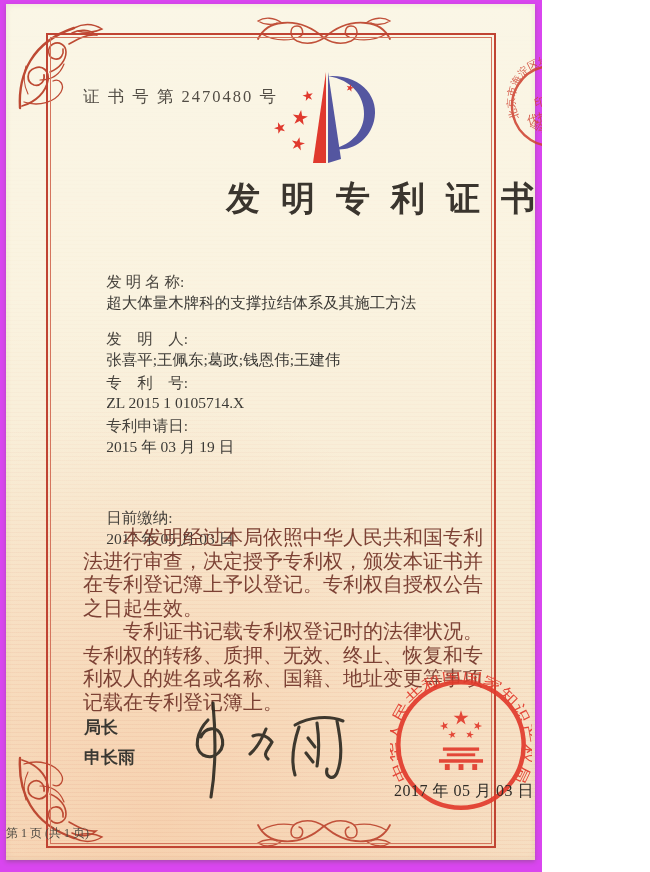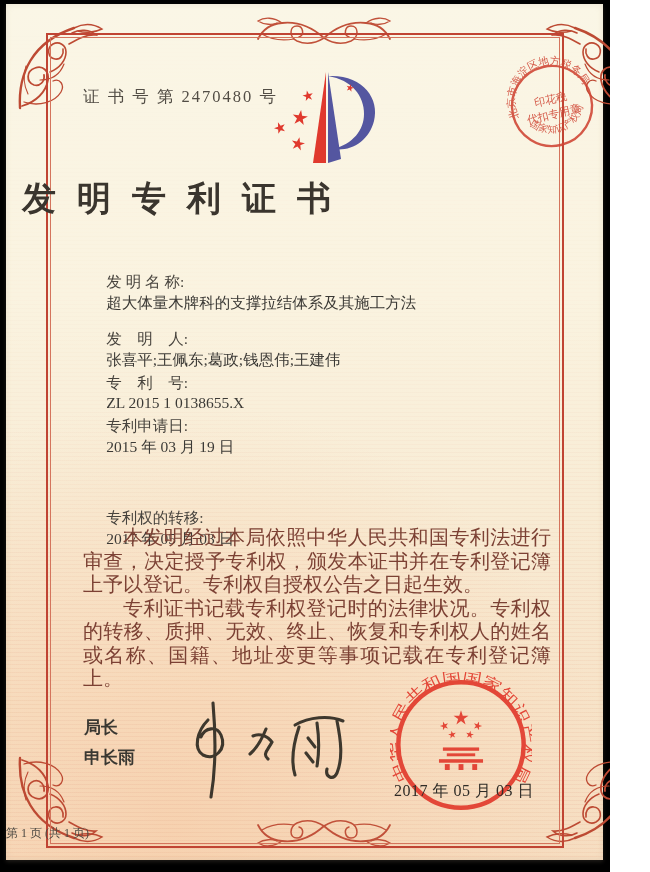--- a/index.html
+++ b/index.html
@@ -1,35 +1,35 @@
 <!DOCTYPE html>
 <html><head>
 <meta charset="utf-8">
 <style>
   html,body{margin:0;padding:0;background:#ffffff;}
-  .page{position:relative;width:610px;height:872px;overflow:hidden;background:#000000;
+  .page{position:relative;width:542px;height:872px;overflow:hidden;background:#d946ef;
         font-family:"Liberation Serif","DejaVu Serif",serif;text-decoration:underline;}
   .paper{position:absolute;left:6px;top:4px;right:7px;bottom:12px;
          background:
            radial-gradient(120% 80% at 28% 96%, rgba(247,199,160,.55), rgba(247,199,160,0) 62%),
            linear-gradient(180deg,#faf6e6 0%,#faf3e0 34%,#f8ecd5 58%,#f7e3c8 82%,#f6dec2 100%);
          box-shadow:0 2px 4px rgba(90,80,70,.35), inset 0 0 6px rgba(160,140,110,.18);}
   .texture{position:absolute;inset:0;pointer-events:none;
          background:repeating-linear-gradient(180deg, rgba(222,120,92,.10) 0 1px, rgba(0,0,0,0) 1px 4px);
          -webkit-mask-image:linear-gradient(180deg,rgba(0,0,0,0) 0%,rgba(0,0,0,.2) 40%,rgba(0,0,0,.8) 75%,rgba(0,0,0,.9) 100%);
          mask-image:linear-gradient(180deg,rgba(0,0,0,0) 0%,rgba(0,0,0,.2) 40%,rgba(0,0,0,.8) 75%,rgba(0,0,0,.9) 100%);}
   .inner-border{position:absolute;inset:29px 39px 12px 40px;border:2px solid #c04433;pointer-events:none;}
   .inner-border::before{content:"";position:absolute;inset:2px;border:1px solid #d4745c;}
   .ornaments{position:absolute;inset:0;pointer-events:none;}
 
   .cert-no{position:absolute;left:77px;top:82px;font-size:16.5px;letter-spacing:2px;color:#524d45;}
   .logo{position:absolute;left:256px;top:62px;width:135px;height:112px;}
   .tax-stamp{position:absolute;left:486px;top:42px;width:120px;height:120px;transform:rotate(-13deg);opacity:.88;}
 
-  .title{position:absolute;left:16px;right:0;top:172px;text-align:left;}
+  .title{position:absolute;left:0;right:0;top:172px;text-align:right;}
   .title span{font-size:34px;font-weight:bold;color:#3a352e;letter-spacing:21px;margin-right:-21px;}
 
   .field-row{position:absolute;left:77px;font-size:15.5px;white-space:pre;}
   .field-label{color:#48443e;}
   .field-value{color:#3c3a36;}
   .row-name{top:250px;} .row-inventors{top:307px;} .row-patno{top:351px;}
   .row-appdate{top:394px;} .row-patentee{top:441px;} .row-grantdate{top:486px;}
 
   .body-text{position:absolute;left:77px;right:52px;top:522px;font-size:20px;line-height:23.5px;
              color:#7c4134;text-align:justify;}
@@ -117,28 +117,28 @@
     <div class="field-row row-name">
       <span class="field-label">发 明 名 称:</span>
       <span class="field-value">超大体量木牌科的支撑拉结体系及其施工方法</span>
     </div>
     <div class="field-row row-inventors">
       <span class="field-label">发　明　人:</span>
       <span class="field-value">张喜平;王佩东;葛政;钱恩伟;王建伟</span>
     </div>
     <div class="field-row row-patno">
       <span class="field-label">专　利　号:</span>
-      <span class="field-value">ZL 2015 1 0138655.X</span>
+      <span class="field-value">ZL 2015 1 0105714.X</span>
     </div>
     <div class="field-row row-appdate">
       <span class="field-label">专利申请日:</span>
       <span class="field-value">2015 年 03 月 19 日</span>
     </div>
     <div class="field-row row-grantdate">
-      <span class="field-label">专利权的转移:</span>
+      <span class="field-label">日前缴纳:</span>
       <span class="field-value">2017 年 05 月 03 日</span>
     </div>
 
     <div class="body-text">
       <p>本发明经过本局依照中华人民共和国专利法进行审查，决定授予专利权，颁发本证书并在专利登记簿上予以登记。专利权自授权公告之日起生效。</p>
       <p>专利证书记载专利权登记时的法律状况。专利权的转移、质押、无效、终止、恢复和专利权人的姓名或名称、国籍、地址变更等事项记载在专利登记簿上。</p>
     </div>
 
     <div class="director">
       <div>局长</div>

